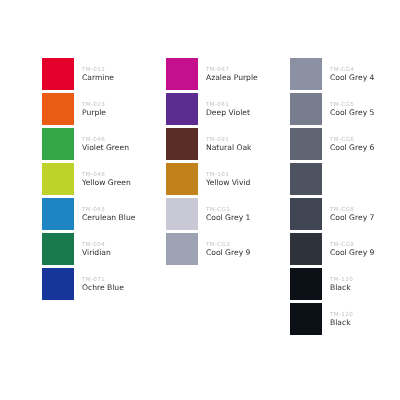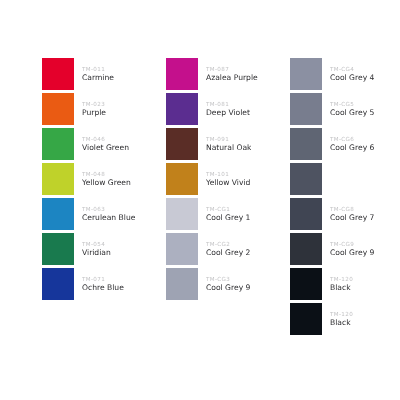--- a/index.html
+++ b/index.html
@@ -154,27 +154,20 @@
           </div>
         </div>
         <div class="swatch-row">
           <div class="chip" style="background: rgb(200, 201, 212);"></div>
           <div class="labels">
             <div class="code">TM-CG1</div>
             <div class="name">Cool Grey 1</div>
           </div>
         </div>
         <div class="swatch-row">
-          <div class="chip" style="background: rgb(172, 176, 192);"></div>
-          <div class="labels">
-            <div class="code">TM-CG2</div>
-            <div class="name">Cool Grey 2</div>
-          </div>
-        </div>
-        <div class="swatch-row">
           <div class="chip" style="background: rgb(158, 163, 179);"></div>
           <div class="labels">
             <div class="code">TM-CG3</div>
             <div class="name">Cool Grey 9</div>
           </div>
         </div>
       </div>
       <div class="swatch-column">
         <div class="swatch-row">
           <div class="chip" style="background: rgb(139, 144, 162);"></div>

